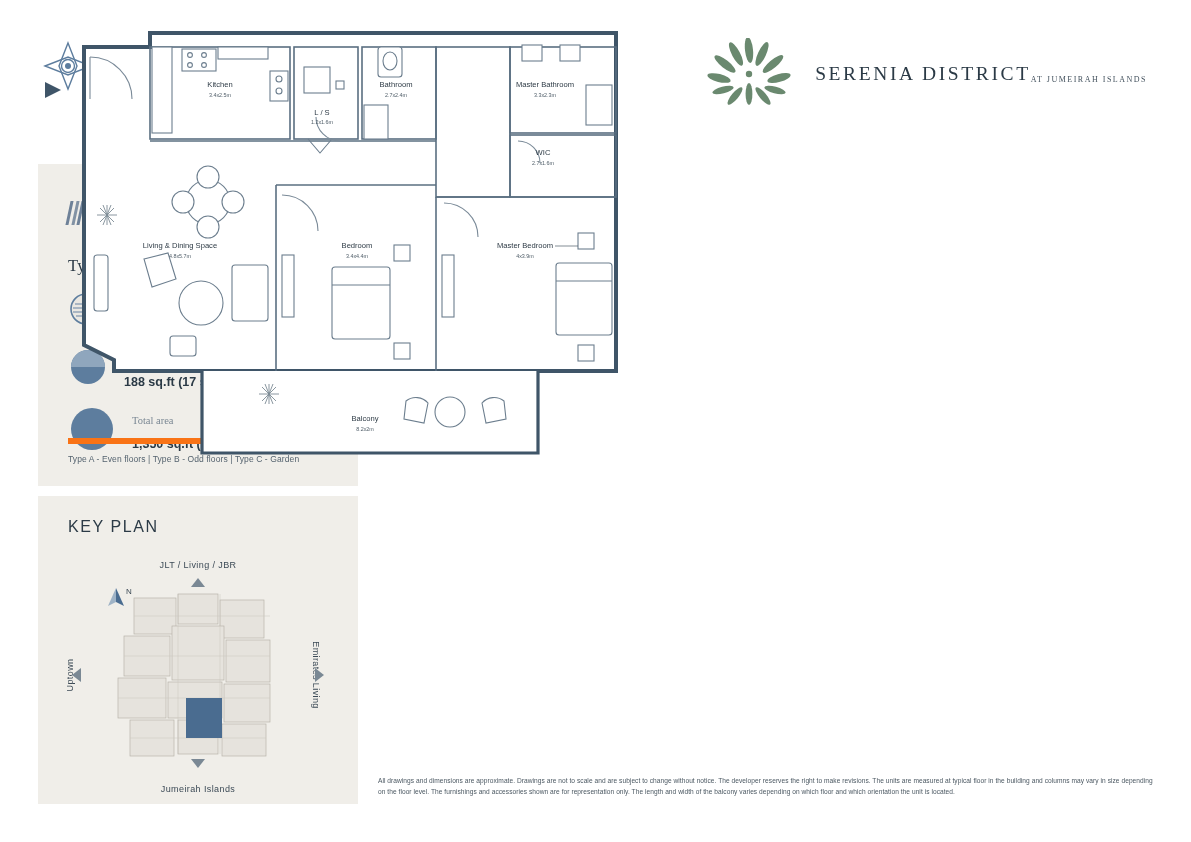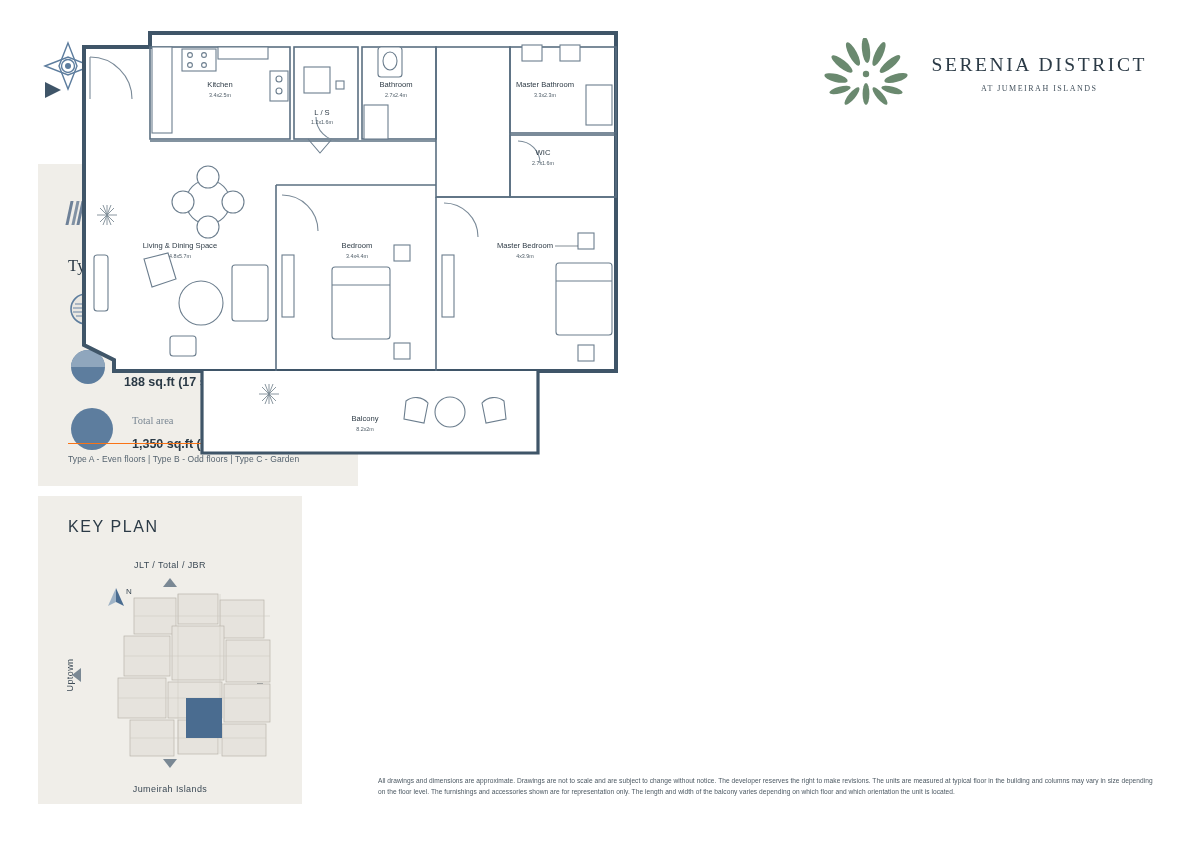--- a/index.html
+++ b/index.html
@@ -17,21 +17,21 @@
   .brand-left{position:absolute;left:42px;top:40px;display:flex;align-items:center;gap:18px;}
   .palma-mark{width:52px;height:52px;position:relative;}
   .palma-mark svg{display:block;}
   .palma-text{display:flex;flex-direction:column;line-height:1;}
   .palma-name{font-size:29px;letter-spacing:10px;color:#263544;font-weight:400;position:relative;}
   .palma-tm{font-size:8px;vertical-align:super;letter-spacing:0;}
   .palma-sub{font-size:10.5px;letter-spacing:5.2px;color:#3d4c5b;margin-top:10px;margin-left:3px;}
 
   .brand-right{position:absolute;right:44px;top:38px;display:flex;align-items:center;gap:20px;}
   .serenia-logo{width:92px;height:72px;}
-  .serenia-text{display:flex;flex-direction:column;align-items:center;line-height:1;}
+  .serenia-text{display:flex;flex-direction:row;align-items:center;line-height:1;}
   .serenia-name{font-family:"Liberation Serif", serif;font-size:19.5px;letter-spacing:2.6px;color:#2b3a46;}
   .serenia-sub{font-family:"Liberation Serif", serif;font-size:8px;letter-spacing:1.5px;color:#44525e;margin-top:11px;}
 
   
   .info-panel{
     position:absolute;left:38px;top:164px;width:320px;height:322px;
     background:#f0eee9;
   }
   .res-head{display:flex;align-items:center;gap:14px;padding:28px 0 0 30px;}
   .res-lines{display:flex;gap:2.5px;}
@@ -45,25 +45,25 @@
 
   .area-list{margin-top:12px;padding-left:30px;}
   .area-row{display:flex;align-items:center;gap:16px;margin-top:12px;}
   .area-ico{flex:0 0 auto;border-radius:50%;}
   .area-txt{line-height:1.45;}
   .area-label{font-size:10.5px;color:#7b8894;font-family:Liberation Serif, serif;}
   .area-val{font-size:12.5px;font-weight:bold;color:#2b3a46;margin-top:2px;}
 
   .note-line{
     position:absolute;left:30px;right:22px;bottom:22px;
-    font-size:8.5px;color:#55636f;border-top:1px solid #f97316;padding-top:10px;letter-spacing:.1px;
+    font-size:8.5px;color:#55636f;border-top:6px solid #f97316;padding-top:10px;letter-spacing:.1px;
   }
 
   .key-panel{
-    position:absolute;left:38px;top:496px;width:264px;height:308px;background:#f0eee9;
+    position:absolute;left:38px;top:496px;width:320px;height:308px;background:#f0eee9;
   }
   .key-title{padding:22px 0 0 30px;font-size:16px;letter-spacing:1.6px;color:#2b3a46;}
 
   .key-map{position:absolute;left:0;right:0;top:50px;bottom:0;}
   .dir{position:absolute;font-size:9px;color:#3c4a56;letter-spacing:.4px;}
   .dir-top{top:14px;left:50%;transform:translateX(-50%);}
   .dir-bottom{bottom:10px;left:50%;transform:translateX(-50%);}
   .dir-left{left:16px;top:50%;transform:translateY(-50%) rotate(-90deg);transform-origin:center;white-space:nowrap;}
   .dir-right{right:8px;top:50%;transform:translateY(-50%) rotate(90deg);transform-origin:center;white-space:nowrap;}
   .arrow{position:absolute;width:0;height:0;}
@@ -193,21 +193,21 @@
       </div>
     </div>
 
     <div class="note-line">Type A - Even floors | Type B - Odd floors | Type C - Garden</div>
   </div>
 
   <div class="key-panel">
     <div class="key-title">KEY PLAN</div>
     <div class="key-map">
 
-      <div class="dir dir-top">JLT / Total / JBR</div>
+      <div class="dir dir-top">JLT / Living / JBR</div>
       <div class="arrow ar-top"></div>
       <div class="dir dir-bottom">Jumeirah Islands</div>
       <div class="arrow ar-bottom"></div>
       <div class="dir dir-left">Uptown</div>
       <div class="arrow ar-left"></div>
       <div class="dir dir-right">Emirates Living</div>
       <div class="arrow ar-right"></div>
 
       <svg width="320" height="258" viewBox="0 0 320 258" style="position:absolute;left:0;top:0;">
 

